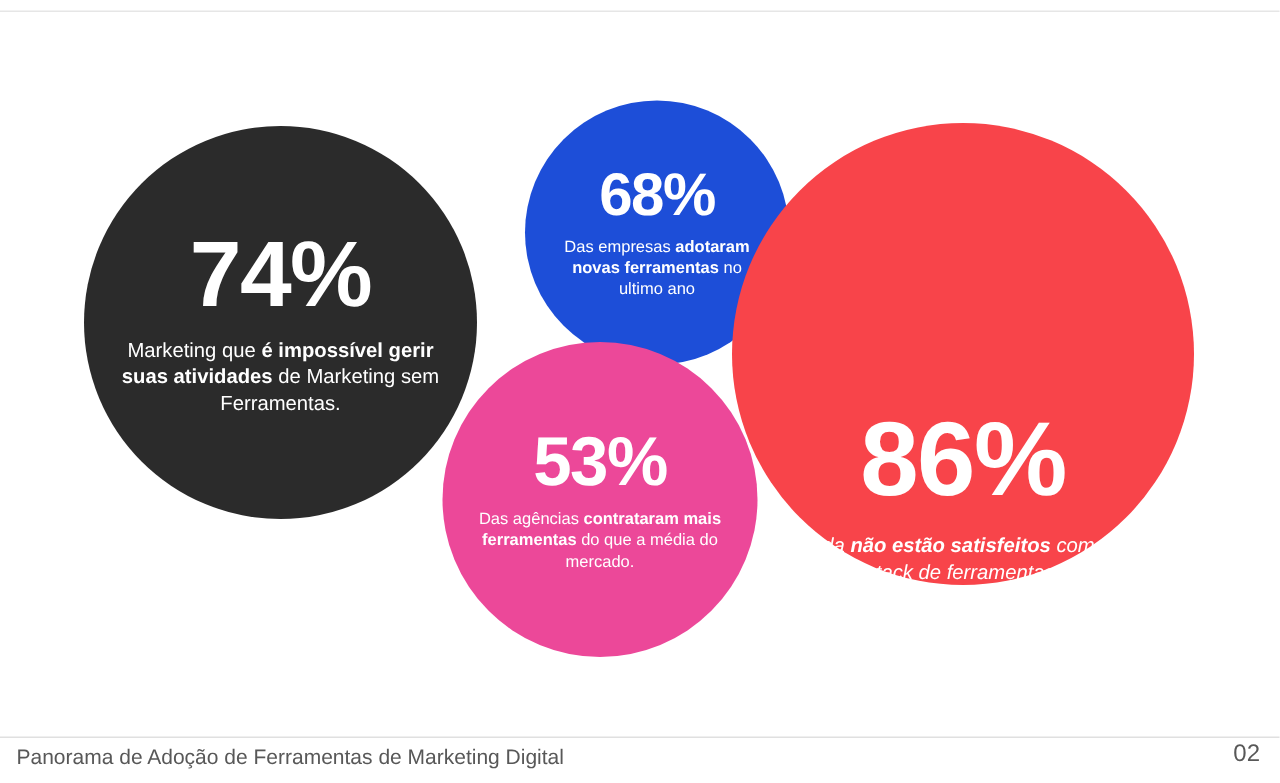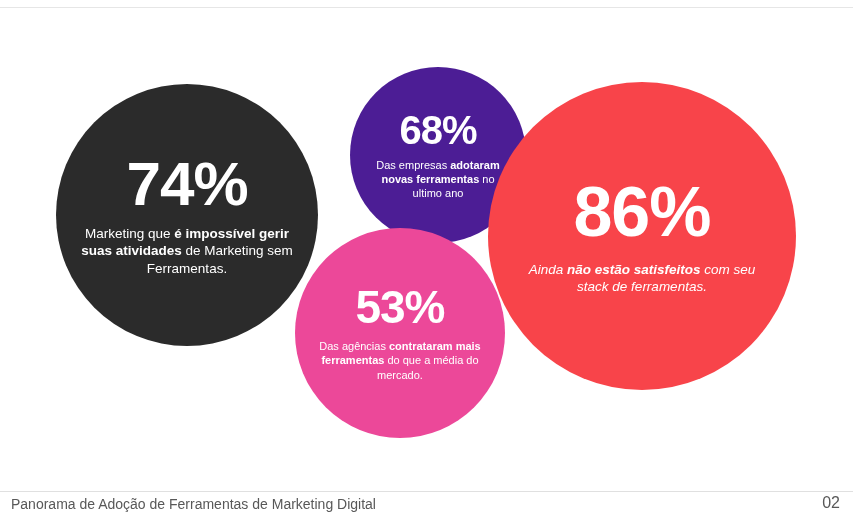--- a/index.html
+++ b/index.html
@@ -57,21 +57,21 @@
     background: #2b2b2b;
     z-index: 3;
   }
   #b74 .pct { font-size: 62px; margin-bottom: 10px; }
   #b74 .cap { font-size: 13.5px; width: 215px; }
 
   
   #b68 {
     left: 350px; top: 67px;
     width: 176px; height: 176px;
-    background: #4c1d95;
+    background: #1d4ed8;
     z-index: 1;
   }
   #b68 .pct { font-size: 40px; margin-bottom: 8px; }
   #b68 .cap { font-size: 11px; width: 140px; }
 
   
   #b53 {
     left: 295px; top: 228px;
     width: 210px; height: 210px;
     background: #ec4899;
@@ -79,20 +79,21 @@
   }
   #b53 .pct { font-size: 46px; margin-bottom: 9px; }
   #b53 .cap { font-size: 11px; width: 165px; }
 
   
   #b86 {
     left: 488px; top: 82px;
     width: 308px; height: 308px;
     background: #f8444a;
     z-index: 4;
+    justify-content: flex-end;
   }
   #b86 .pct { font-size: 70px; margin-bottom: 14px; }
   #b86 .cap { font-size: 13.5px; width: 235px; font-style: italic; }
 
   .footer-rule {
     position: absolute;
     left: 0; bottom: 30px;
     width: 853px;
     height: 1px;
     background: #e0e0e0;

